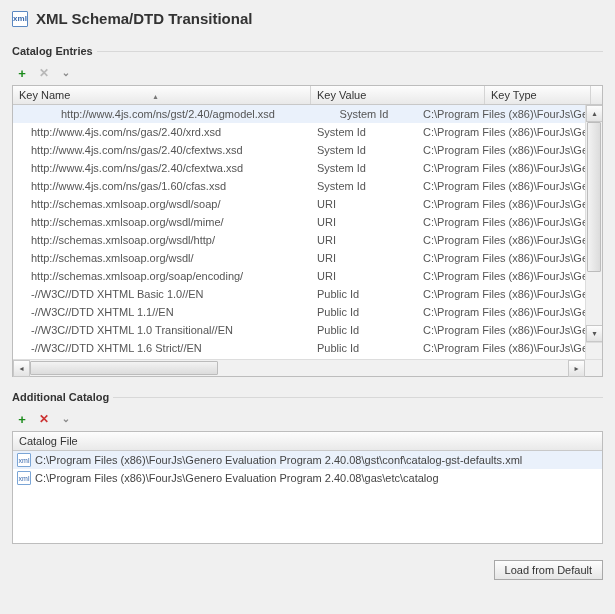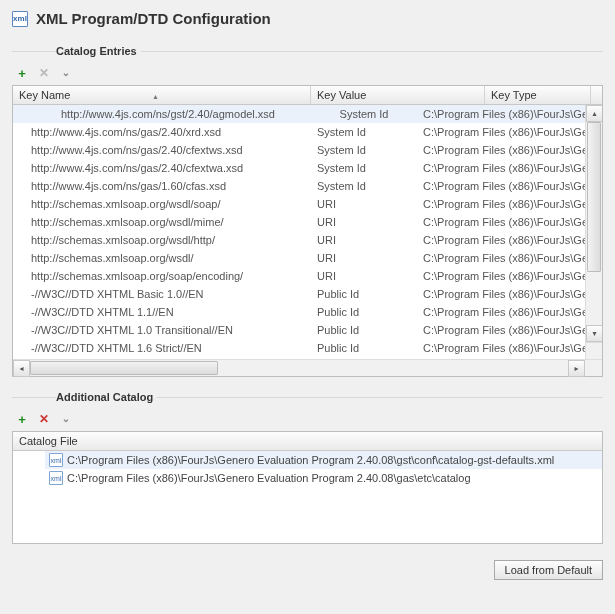--- a/index.html
+++ b/index.html
@@ -49,21 +49,20 @@
     border-right: none;
     border-bottom: none;
     margin: 0 0 10px 0;
     padding: 6px 0 0 0;
   }
   fieldset.section > legend {
     font-size: 11px;
     font-weight: 700;
     padding: 0 4px 0 0;
     color: #333;
-    margin-left: 44px;
   }
   .toolbar {
     display: flex;
     gap: 6px;
     padding: 2px 2px 4px 2px;
     align-items: center;
   }
   .tbtn {
     width: 16px; height: 16px;
     display: flex;
@@ -169,21 +168,21 @@
   }
   .sb-corner {
     position:absolute; right:0; bottom:0; width:17px; height:17px;
     background:#f1f1f1; border-left:1px solid #ddd; border-top:1px solid #ddd;
   }
   
   .entries-body { height: 254px; }
   .entries-wrap { margin-bottom: 4px; }
   
   .addl-wrap .grid-header .col { flex:1; border-right:none; }
-  .addl-body { height: 92px; padding-left: 32px; }
+  .addl-body { height: 92px; }
   .addl-row {
     display:flex; align-items:center; gap:4px;
     padding: 2px 4px;
     font-size:11px; color:#444;
   }
   .addl-row.selected { background:#eaf1fb; }
   .file-icon {
     width:14px;height:14px;
     border:1px solid #7aa5d6;
     background:#fff;
@@ -209,21 +208,21 @@
   }
 </style>
 </head>
 <body>
 
 <div class="page">
   <div class="title-row">
     <div class="xml-icon">
         <span>xml</span>
       </div>
-    <div class="title">XML Program/DTD Configuration</div>
+    <div class="title">XML Schema/DTD Transitional</div>
   </div>
 
   <fieldset class="section">
     <legend>Catalog Entries</legend>
 
     <div class="toolbar">
       <div class="tbtn add">+</div>
       <div class="tbtn del disabled">✕</div>
       <div class="tbtn dd">⌄</div>
     </div>

